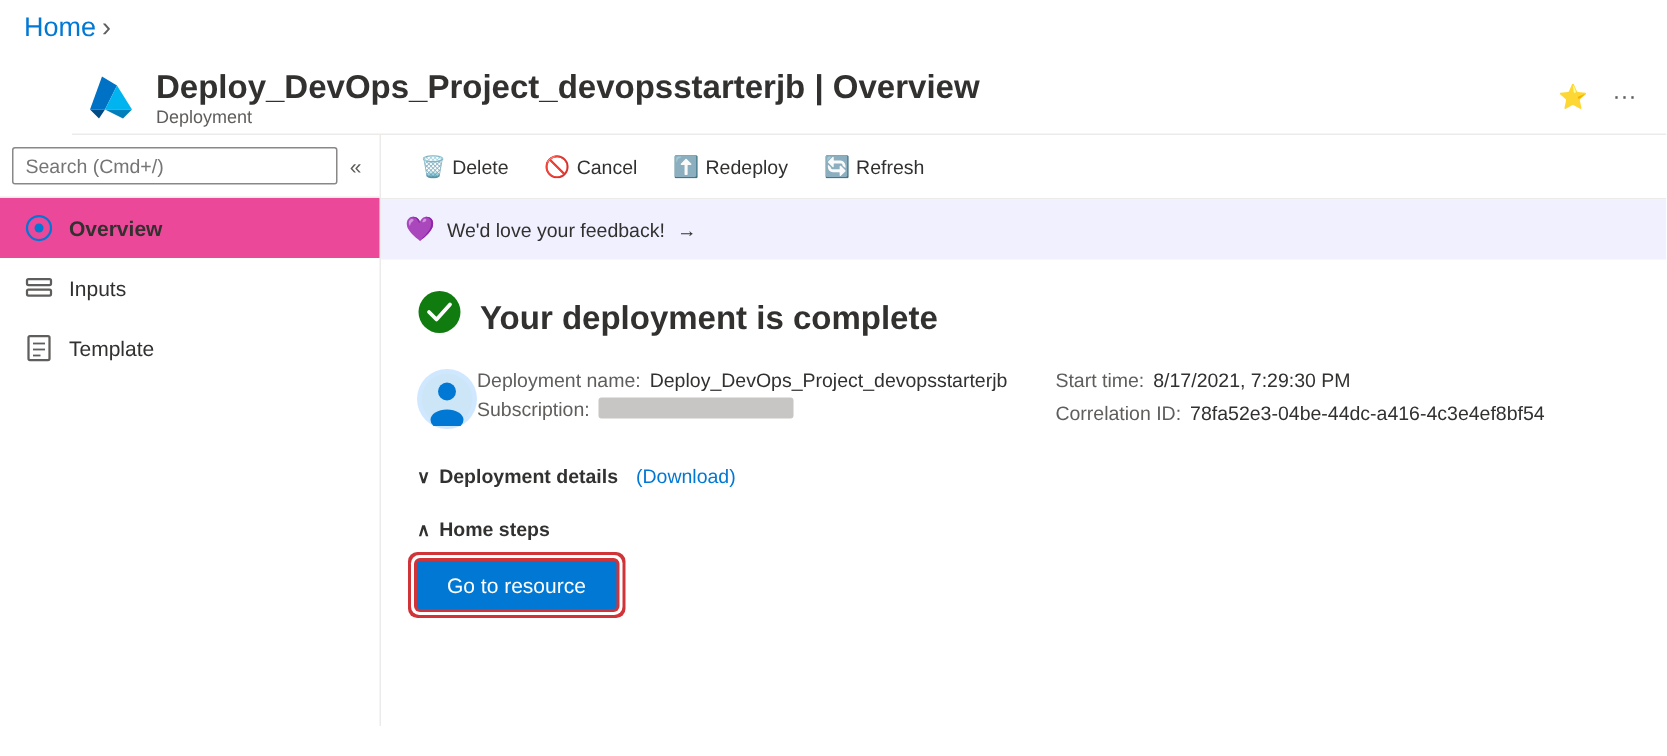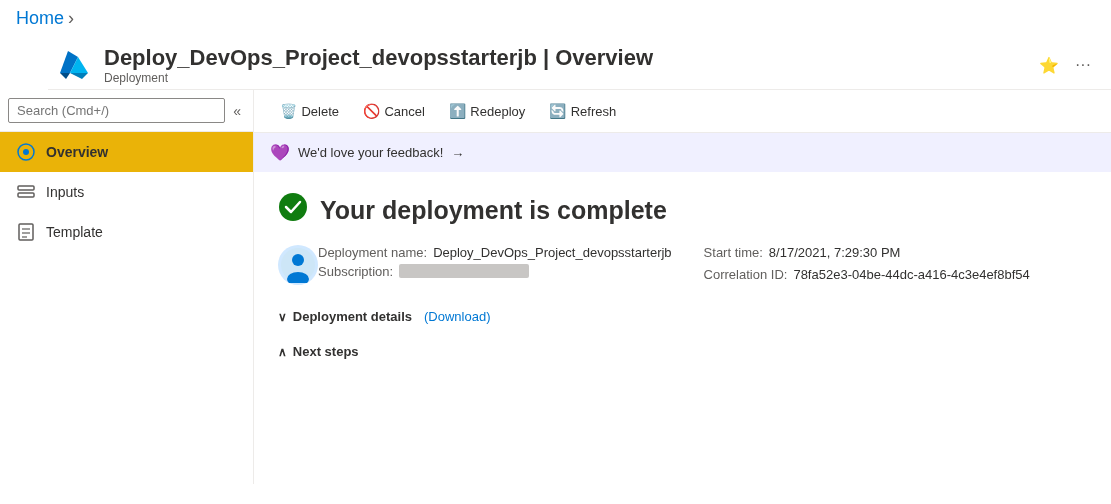--- a/index.html
+++ b/index.html
@@ -39,21 +39,21 @@
     .sidebar-search input {
       flex: 1; border: 1px solid #8a8886; border-radius: 2px; padding: 4px 8px; font-size: 13px; color: #323130;
       outline: none;
     }
     .sidebar-collapse-btn {
       background: none; border: none; cursor: pointer; color: #605e5c; font-size: 14px; margin-left: 4px; padding: 2px 4px;
     }
     .sidebar-item {
       display: flex; align-items: center; padding: 10px 16px; cursor: pointer; gap: 10px; font-size: 14px;
     }
-    .sidebar-item.active { background: #eab308; font-weight: 600; }
+    .sidebar-item.active { background: #ec4899; font-weight: 600; }
     .sidebar-item-icon { width: 20px; height: 20px; flex-shrink: 0; }
 
     
     .content { flex: 1; overflow-y: auto; }
 
     
     .toolbar {
       display: flex; align-items: center; padding: 8px 16px; gap: 4px; border-bottom: 1px solid #edebe9;
     }
     .toolbar-btn {
@@ -67,21 +67,21 @@
       display: flex; align-items: center; padding: 10px 16px; background: #f0f0ff;
       font-size: 13px; color: #323130; gap: 8px;
     }
     .feedback-icon { color: #7760c0; font-size: 16px; }
     .feedback-arrow { color: #323130; }
 
     
     .deployment-status { padding: 20px 24px; }
     .status-header { display: flex; align-items: center; gap: 12px; margin-bottom: 16px; }
     .status-icon-wrap { font-size: 28px; }
-    .status-title { font-size: 25px; font-weight: 600; }
+    .status-title { font-size: 22px; font-weight: 600; }
 
     
     .deployment-info { display: flex; gap: 32px; margin-bottom: 20px; }
     .info-left { display: flex; gap: 0; align-items: flex-start; }
     .info-avatar {
       width: 40px; height: 40px; border-radius: 50%; background: #d0e8ff; flex-shrink: 0;
       display: flex; align-items: center; justify-content: center; font-size: 18px;
     }
     .info-grid { display: grid; gap: 4px; font-size: 13px; }
     .info-row { display: flex; gap: 6px; }
@@ -251,19 +251,22 @@
         <div class="section-header">
           <span class="chevron">∨</span>
           <span>Deployment details</span>
           <a class="section-link">(Download)</a>
         </div>
       </div>
 
       <div class="section next-steps">
         <div class="section-header">
           <span class="chevron">∧</span>
-          <span>Next steps</span>
+          <span>Home steps</span>
+        </div>
+        <div class="go-to-resource-wrap">
+          <button class="go-to-resource-btn">Go to resource</button>
         </div>
       </div>
 
     </div>
   </div>
 </div>
 
 </body></html>

